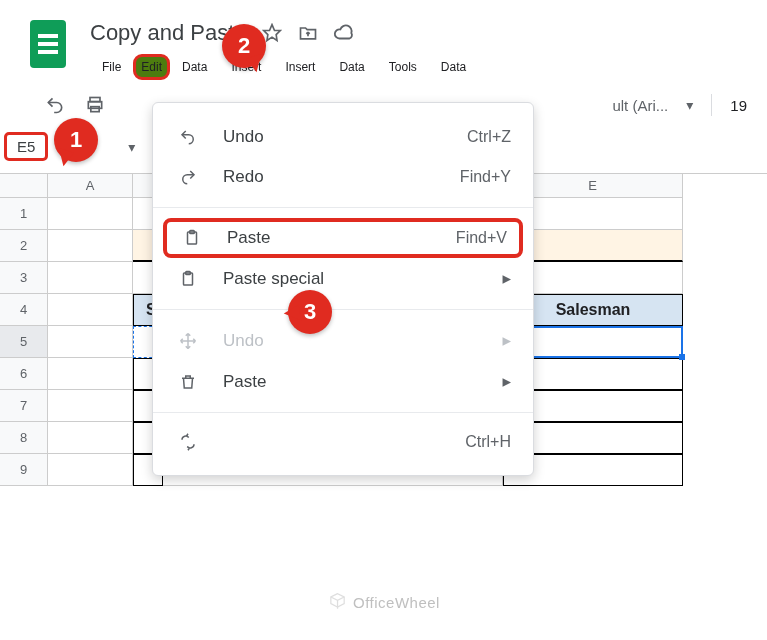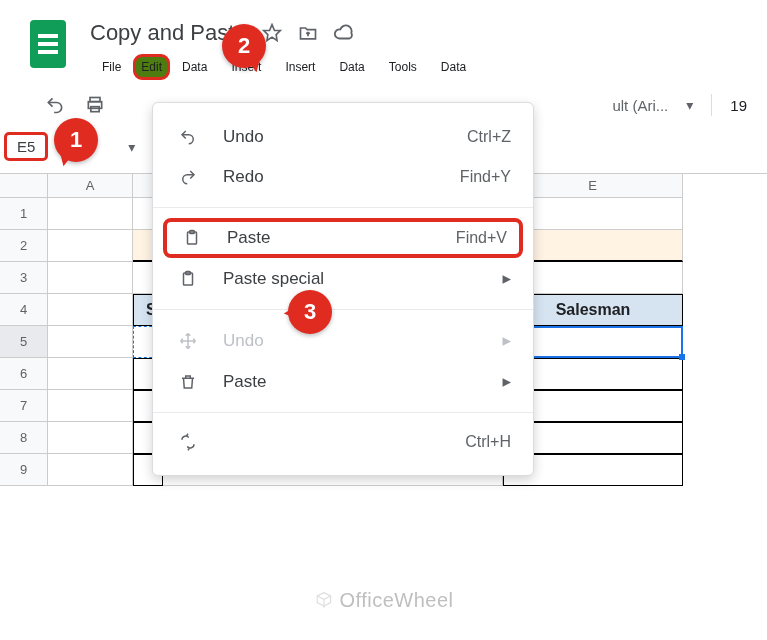--- a/index.html
+++ b/index.html
@@ -264,21 +264,21 @@
     border-top:6px solid transparent;
     border-bottom:10px solid transparent;
     transform:rotate(-10deg);
   }
 
   
   .watermark {
     position:absolute;
     bottom:28px; left:50%; transform:translateX(-50%);
     color:#bfbfbf;
-    font-size:20px;
+    font-size:15px;
     display:flex; align-items:center; gap:6px;
     letter-spacing:.5px;
   }
   .watermark svg { opacity:.5; }
 
 </style>
 </head>
 <body>
 
 <div class="header">

